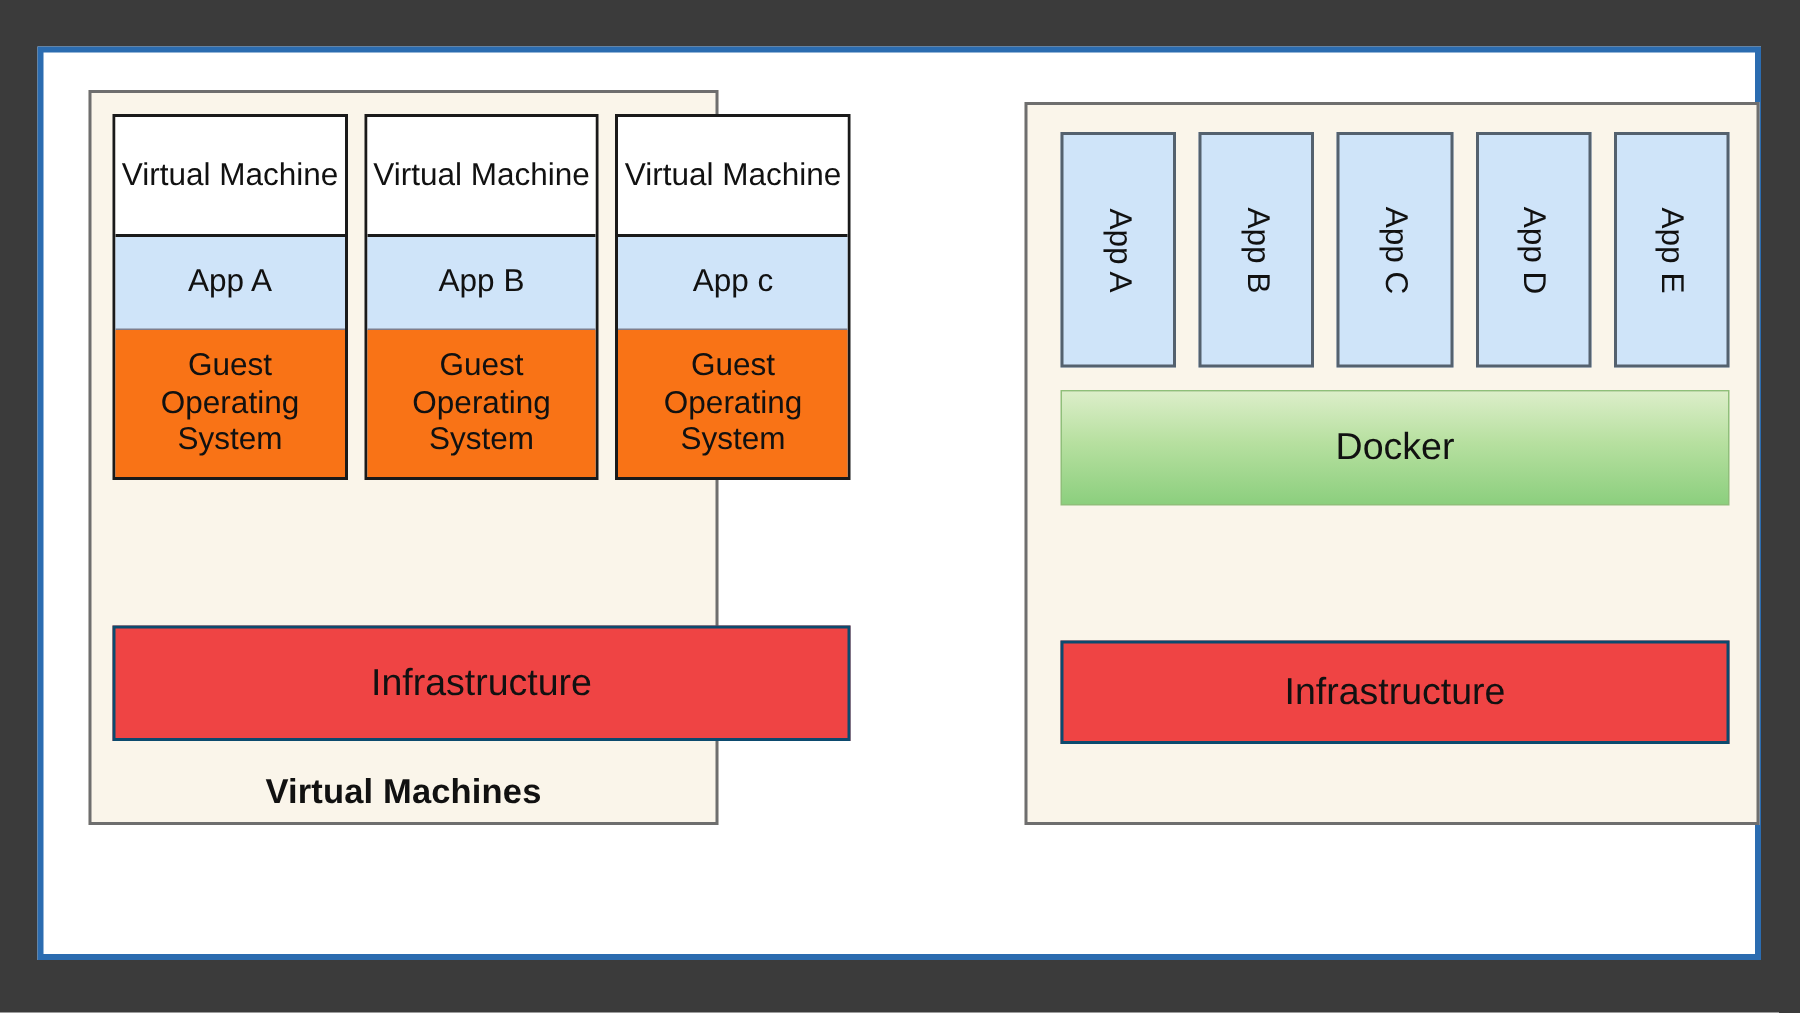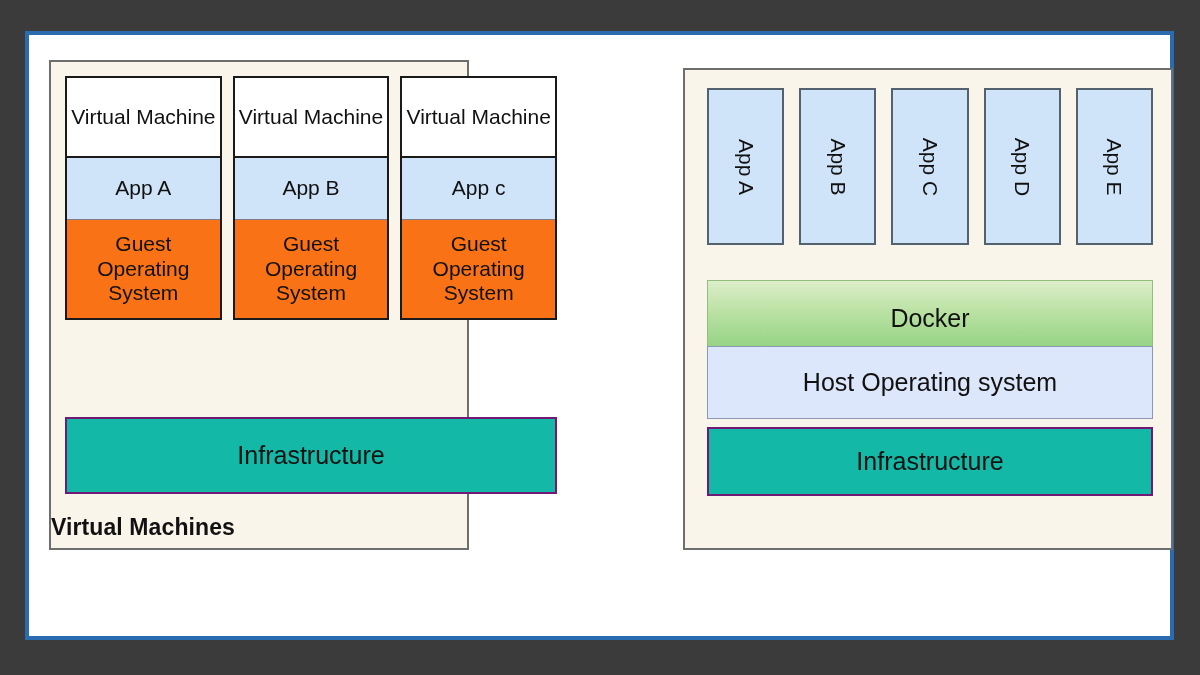--- a/index.html
+++ b/index.html
@@ -32,29 +32,29 @@
     inset: 0;
   }
 
   
   .panel {
     position: absolute;
     background: #faf5ea;
     border: 2px solid #6e6e6e;
     box-sizing: border-box;
   }
-  #vm-panel   { left: 20px;  top: 25px; width: 420px; height: 490px; }
+  #vm-panel   { left: 30px;  top: 25px; width: 420px; height: 490px; }
   #cont-panel { left: 654px; top: 33px; width: 490px; height: 482px; }
 
   .panel-caption {
     position: absolute;
     left: 0;
     right: 0;
     bottom: 8px;
-    text-align: left;
+    text-align: center;
     font-size: 23px;
     color: #111111;
     line-height: 1.1;
   }
   #vm-caption   { font-weight: 700; letter-spacing: .1px; }
   #cont-caption { font-weight: 400; }
 
   
   #vm-columns {
     position: absolute;
@@ -104,25 +104,24 @@
     display: flex;
     align-items: center;
     justify-content: center;
     font-size: 25px;
     color: #111111;
     text-align: center;
   }
   .bar-hyper {
     background: linear-gradient(to bottom, #dceec9 0%, #b7e0a0 45%, #8ccf7e 100%);
     border: 1px solid #8fbf7a;
-    margin-top: 20px;
   }
   .bar-infra {
-    background: #14b8a6;
-    border: 2px solid #701a75;
+    background: #ef4444;
+    border: 2px solid #0c4a6e;
   }
   .bar-hostos {
     background: #dde7fb;
     border: 1px solid #8a9ab5;
   }
 
   #hypervisor    { left: 14px;  top: 266px; width: 492px; height: 82px; }
   #vm-infra      { left: 14px;  top: 355px; width: 492px; height: 77px; }
 
   
@@ -218,20 +217,19 @@
         </div>
         <div class="app-box">
           <span class="app-label">App D</span>
         </div>
         <div class="app-box">
           <span class="app-label">App E</span>
         </div>
       </div>
 
       <div class="bar bar-hyper" id="docker">Docker</div>
-      <div class="bar bar-hostos" id="host-os">Host Operating system</div>
       <div class="bar bar-infra" id="cont-infra">Infrastructure</div>
 
     </div>
 
 
   </div>
 </div>
 
 </body></html>

